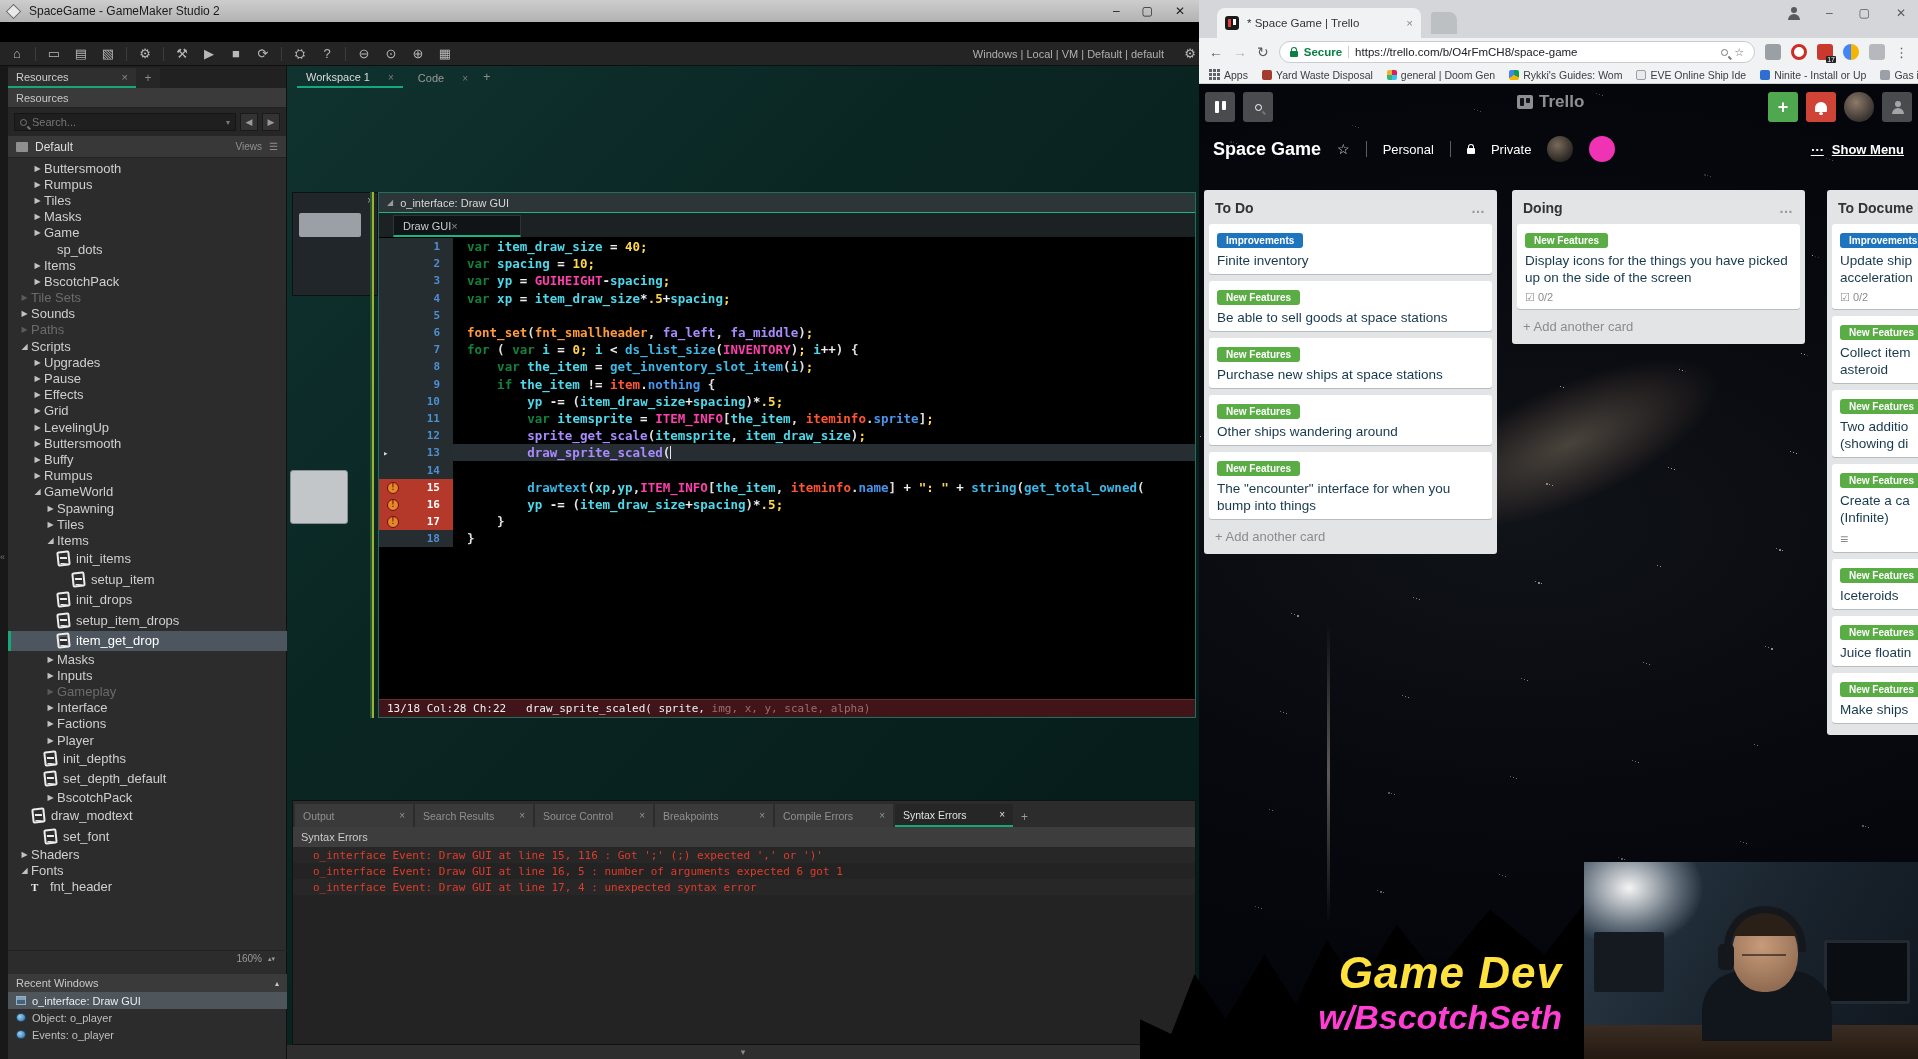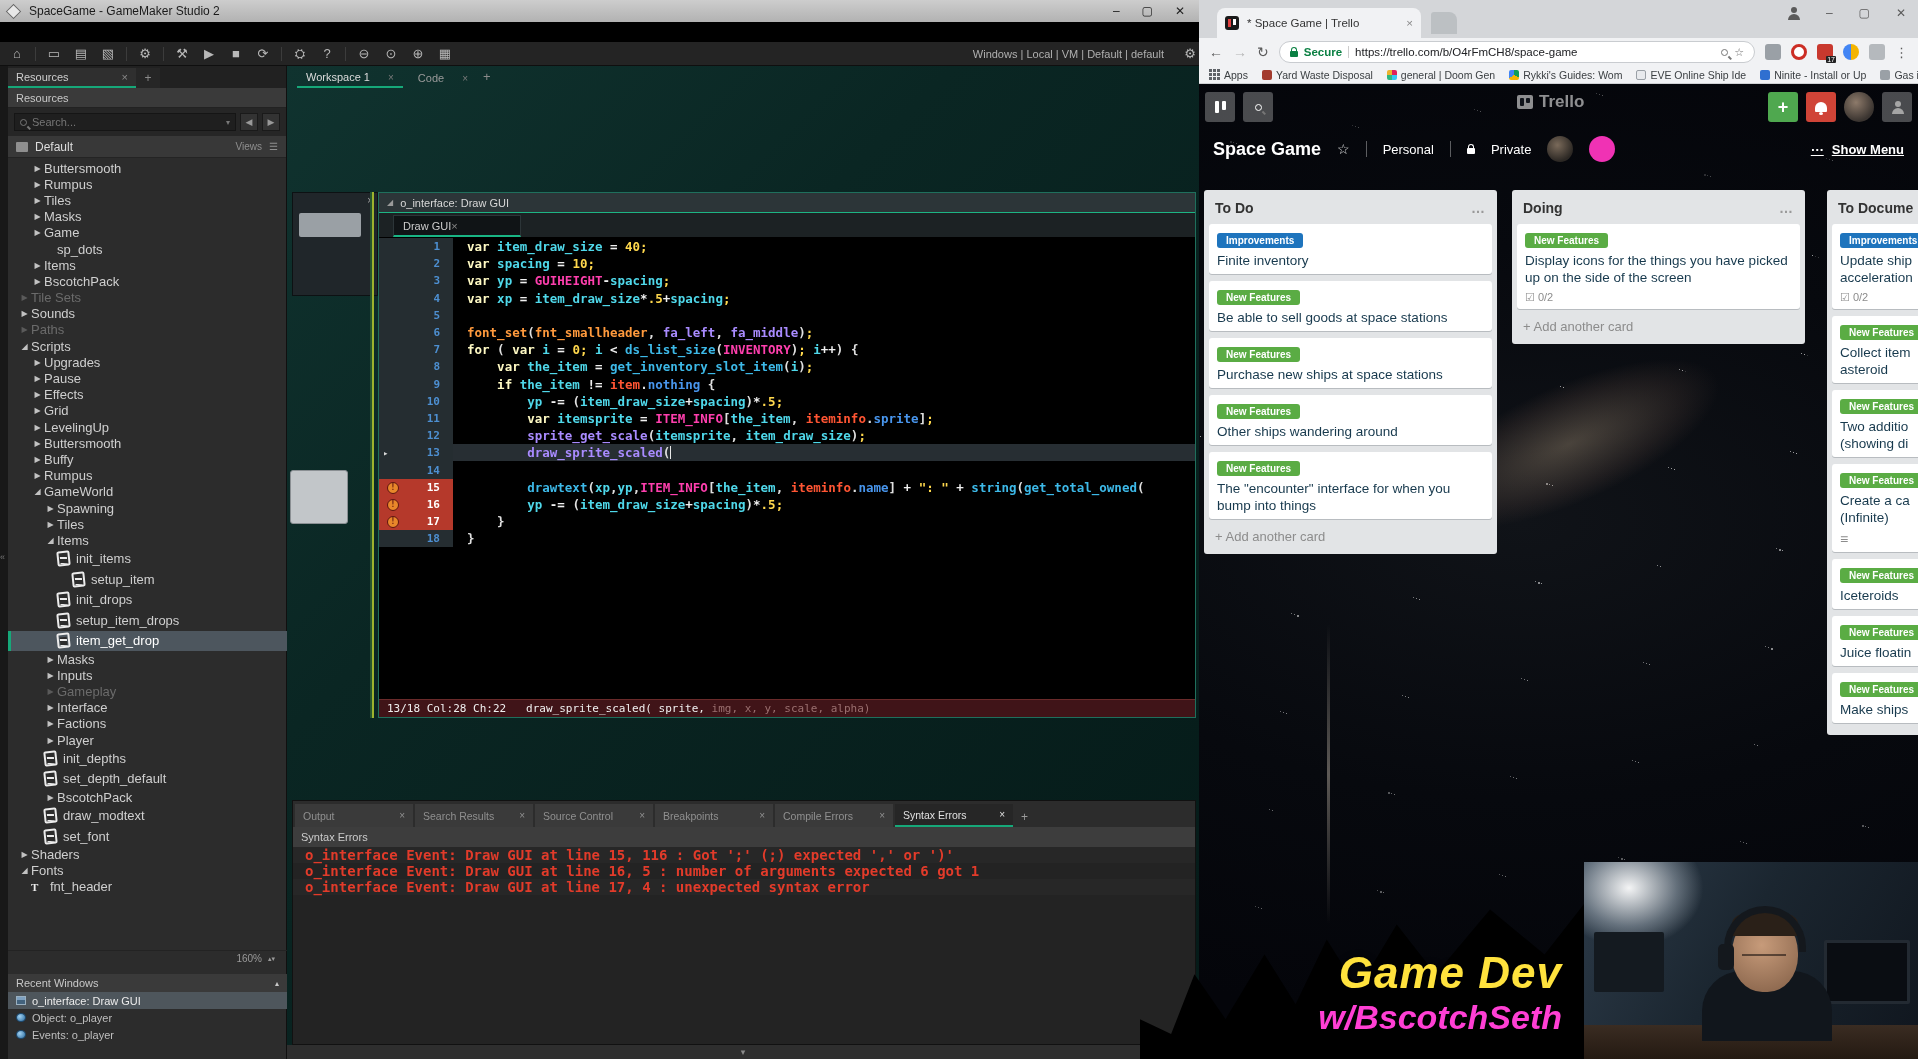--- a/index.html
+++ b/index.html
@@ -79,35 +79,35 @@
   .edtab .x{color:#888;}
   .ed-code{position:absolute;left:0;top:45px;right:0;bottom:18px;overflow:hidden;font-family:"DejaVu Sans Mono",monospace;font-size:12.5px;font-weight:bold;}
   .crow{height:17.2px;display:flex;align-items:center;white-space:pre;position:relative;}
   .crow.cur{background:#272e33;}
   .gut{width:74px;flex:none;height:100%;background:#252d31;color:#4d8fd1;font-size:11px;display:flex;align-items:center;justify-content:flex-end;padding-right:13px;position:relative;}
   .crow.err .gut{background:#b5392b;color:#fff;}
   .crow.err .gut::before{content:"!";position:absolute;left:8px;top:3px;width:10px;height:10px;background:#e8872a;border:1px solid #5f1410;border-radius:50%;color:#5f1410;font-size:8px;line-height:10px;text-align:center;font-weight:bold;}
   .crow.cur .gut::after{content:"\25B8";position:absolute;left:4px;color:#d8d8d8;font-size:9px;}
   .ctext{padding-left:14px;}
   .caret{display:inline-block;width:1px;height:13px;background:#e8e8e8;vertical-align:-2px;}
-  .tk-kw{color:#fef9c3;text-align:right;}.tk-vr{color:#4fd8ea;}.tk-op{color:#f0f0f0;}.tk-num{color:#ffd84d;}
+  .tk-kw{color:#15803d;text-align:right;}.tk-vr{color:#4fd8ea;}.tk-op{color:#f0f0f0;}.tk-num{color:#ffd84d;}
   .tk-semi{color:#ffd84d;}.tk-mac{color:#ff3fae;}.tk-res{color:#ff9a3d;}.tk-fnv{color:#a98bff;}
   .tk-fnc{color:#3db9e8;}.tk-obj{color:#ff5533;}.tk-prop{color:#4895ec;}.tk-pn{color:#e0e0e0;}.tk-str{color:#ffd84d;}
   .ed-status{position:absolute;left:0;bottom:0;right:0;height:18px;background:#401418;border-top:1px solid #6a2a2a;display:flex;align-items:center;padding-left:8px;font-family:"DejaVu Sans Mono",monospace;font-size:11px;color:#f0f0f0;white-space:pre;}
   .ed-status .dim{color:#9a6f6f;}
 
   
   .output{position:absolute;left:292px;top:800px;width:904px;height:245px;background:#232323;border:1px solid #111;}
   .otabs{height:26px;background:#2c2c2c;display:flex;align-items:flex-end;gap:2px;padding-left:2px;}
   .otab{width:118px;height:23px;background:#3a3a3a;display:flex;align-items:center;justify-content:space-between;padding:0 8px;font-size:10.5px;color:#909090;}
   .otab.on{background:#262626;color:#e0e0e0;border-bottom:2px solid #16a879;}
   .otab .x{font-size:10px;}
   .otab-plus{color:#9a9a9a;font-size:12px;padding:0 6px 3px;}
   .ohead{height:20px;background:#3d3d3d;display:flex;align-items:center;padding-left:8px;font-size:11px;color:#cccccc;}
-  .oerr{height:16px;display:flex;align-items:center;padding-left:12px;font-family:"DejaVu Sans Mono",monospace;font-size:14px;font-weight:bold;color:#e23b2a;white-space:pre;}
+  .oerr{height:16px;display:flex;align-items:center;padding-left:20px;font-family:"DejaVu Sans Mono",monospace;font-size:11px;font-weight:normal;color:#e23b2a;white-space:pre;}
   .oerr:nth-child(odd){background:#272727;}
   .bottom-strip{position:absolute;left:287px;top:1045px;width:912px;height:14px;background:#2e2e2e;color:#8a8a8a;font-size:9px;text-align:center;line-height:14px;}
 
   
   .browser{position:absolute;left:1199px;top:0;width:719px;height:1059px;background:#d4d6d9;}
   .ctab{position:absolute;left:18px;top:8px;width:204px;height:30px;background:#f1f2f4;border-radius:8px 8px 0 0;display:flex;align-items:center;gap:8px;padding:0 8px;font-size:11.5px;color:#333;}
   .ctab .x{margin-left:auto;color:#888;}
   .favicon{width:14px;height:14px;border-radius:3px;background:#1a1a1a;position:relative;flex:none;}
   .favicon::before{content:"";position:absolute;left:3px;top:3px;width:3px;height:8px;background:#e04040;}
   .favicon::after{content:"";position:absolute;left:8px;top:3px;width:3px;height:6px;background:#fff;}
@@ -416,21 +416,21 @@
           <span>init_depths</span>
         </div>
         <div class="trow" style="padding-left: 36px; height: 20.5px;">
           <span class="sicon"></span>
           <span>set_depth_default</span>
         </div>
         <div class="trow" style="padding-left: 36px; height: 16.2px;">
           <span class="arr">▶</span>
           <span>BscotchPack</span>
         </div>
-        <div class="trow" style="padding-left: 36px; height: 20.5px;">
+        <div class="trow" style="padding-left: 24px; height: 20.5px;">
           <span class="sicon"></span>
           <span>draw_modtext</span>
         </div>
         <div class="trow" style="padding-left: 36px; height: 20.5px;">
           <span class="sicon"></span>
           <span>set_font</span>
         </div>
         <div class="trow" style="padding-left: 10px; height: 16.2px;">
           <span class="arr">▶</span>
           <span>Shaders</span>

